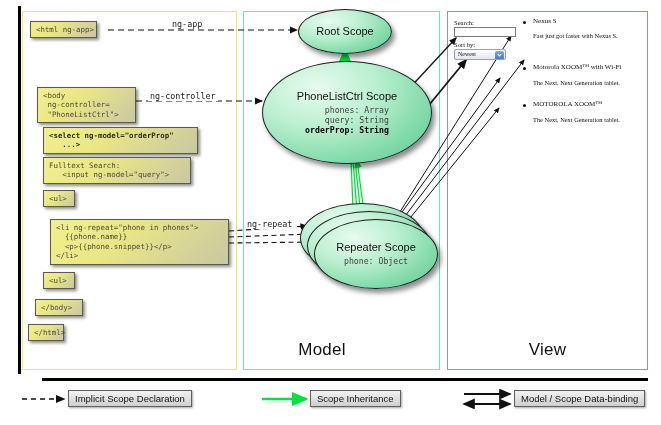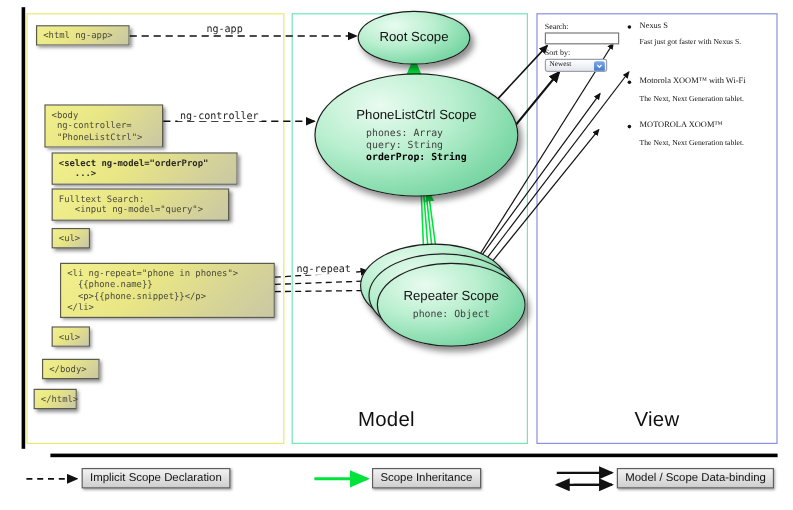--- a/index.html
+++ b/index.html
@@ -29,21 +29,21 @@
         padding:3px 5px 3px 5px;white-space:pre;
         box-shadow:2px 2px 3px rgba(0,0,0,.45);}
   .cbox.bold{font-weight:bold;color:#2a2a22;}
 
   
   .ell{position:absolute;border-radius:50%;
        border:1.6px solid #1d1d1d;
        background:radial-gradient(ellipse at 32% 26%, #e8fbef 0%, #b9efcf 38%, #7fd9a8 72%, #63c691 100%);
        box-shadow:3px 4px 5px rgba(0,0,0,.45);
        display:flex;flex-direction:column;align-items:center;justify-content:center;
-       text-align:left;color:#111;}
+       text-align:right;color:#111;}
   .ell .title{font-family:"Liberation Sans",sans-serif;font-size:11px;line-height:12.5px;}
   .ell .props{font-family:"DejaVu Sans Mono","Liberation Mono",monospace;
               font-size:8.2px;line-height:9.6px;color:#3f3f3f;margin-top:4px;white-space:pre;}
   .ell .props b{color:#000;}
 
   
   #wires{position:absolute;left:0;top:0;width:661px;height:425px;pointer-events:none;}
 
   
   .elabel{position:absolute;font-family:"DejaVu Sans Mono","Liberation Mono",monospace;
@@ -121,21 +121,21 @@
     <path d="M398,215 L511,36" stroke="#111" stroke-width="1" fill="none" marker-end="url(#ahs)"></path>
     <path d="M394,223 L500,78" stroke="#111" stroke-width="1" fill="none" marker-end="url(#ahs)"></path>
     <path d="M399,224 L524,60" stroke="#111" stroke-width="1" fill="none" marker-end="url(#ahs)"></path>
     <path d="M398,233 L499,108" stroke="#111" stroke-width="1" fill="none" marker-end="url(#ahs)"></path>
   </svg>
 
   <div class="elabel" style="left:170px;top:19px;">ng-app</div>
   <div class="elabel" style="left:148px;top:91px;">ng-controller</div>
   <div class="elabel" style="left:245px;top:219px;">ng-repeat</div>
 
-  <div class="cbox" style="left:30px;top:21px;width:78px;">&lt;html ng-app&gt;</div>
+  <div class="cbox" style="left:30px;top:21px;width:67px;">&lt;html ng-app&gt;</div>
 
   <div class="cbox" style="left:37px;top:87px;width:99px;">&lt;body
  ng-controller=
  "PhoneListCtrl"&gt;</div>
 
   <div class="cbox bold" style="left:43px;top:127px;width:155px;">&lt;select ng-model="orderProp"
    ...&gt;</div>
 
   <div class="cbox" style="left:43px;top:157px;width:148px;">Fulltext Search:
    &lt;input ng-model="query"&gt;</div>

